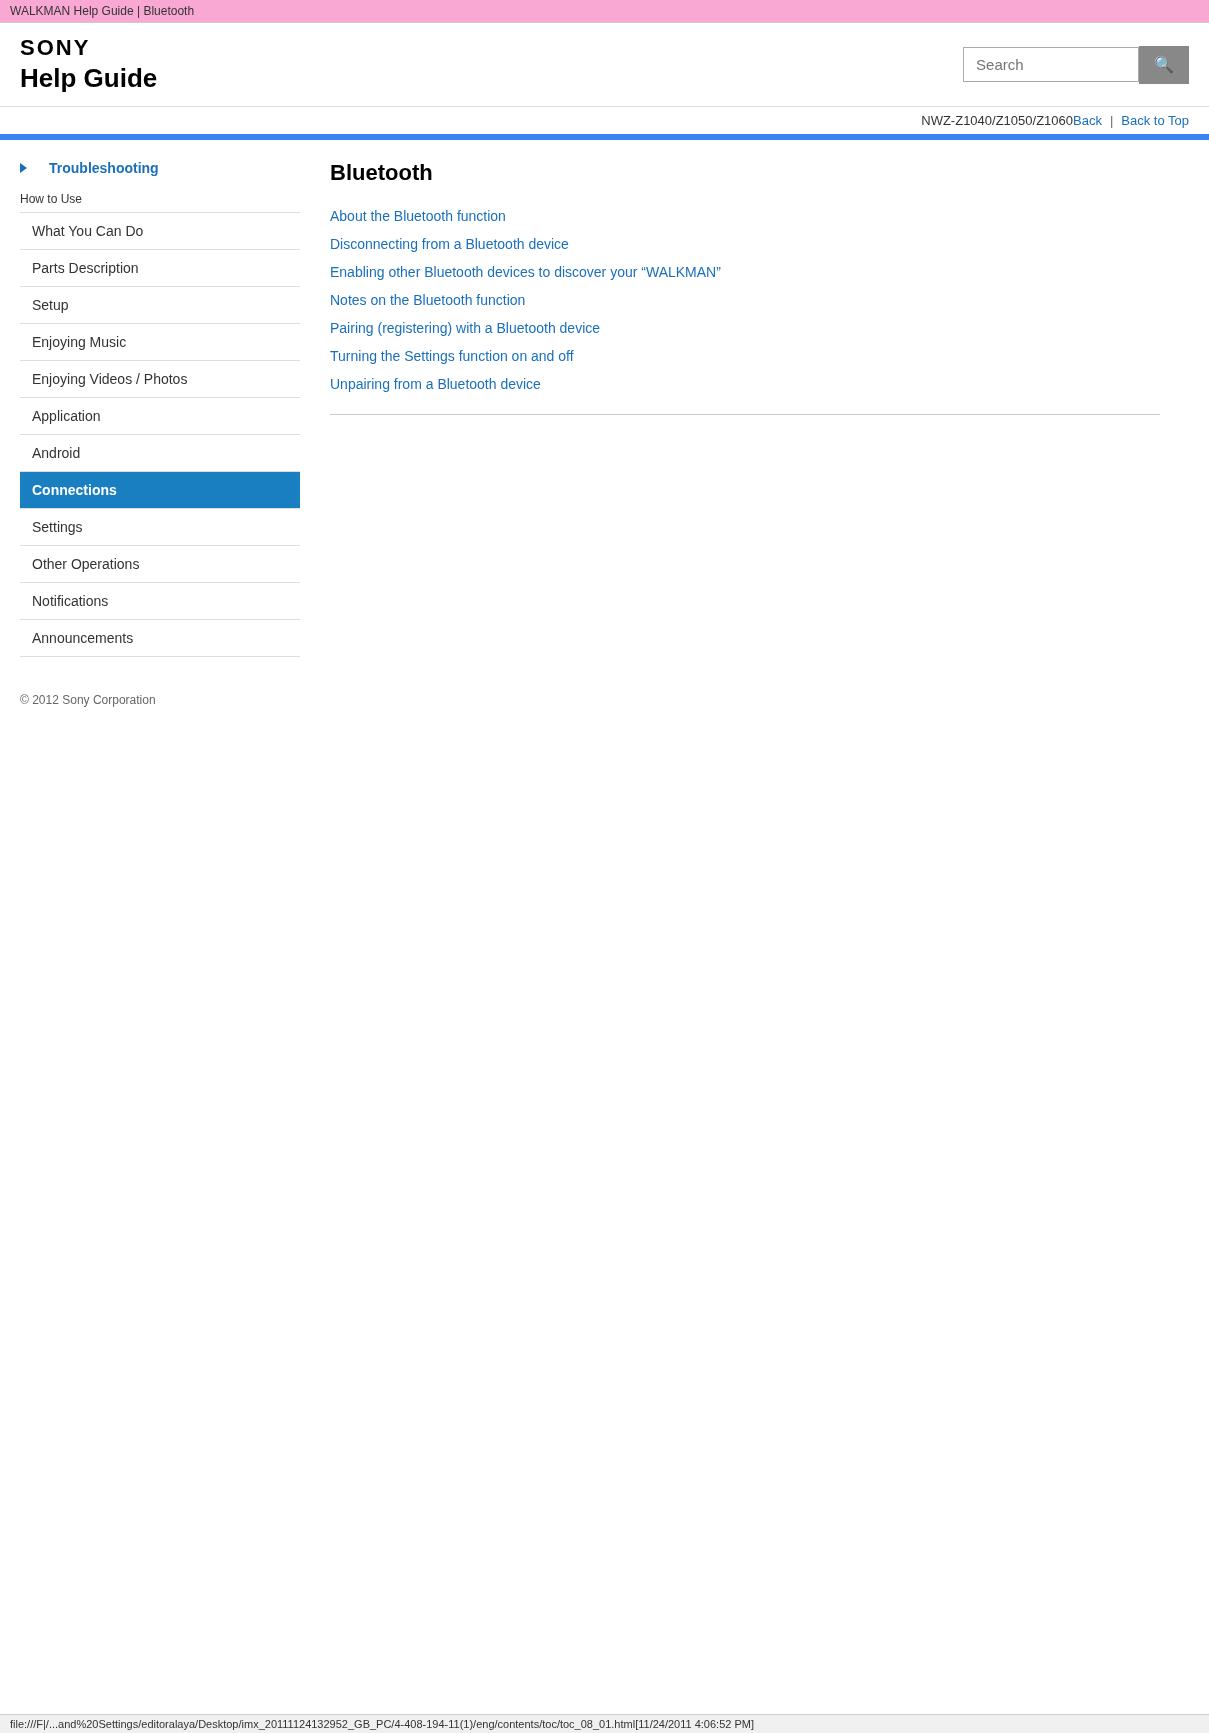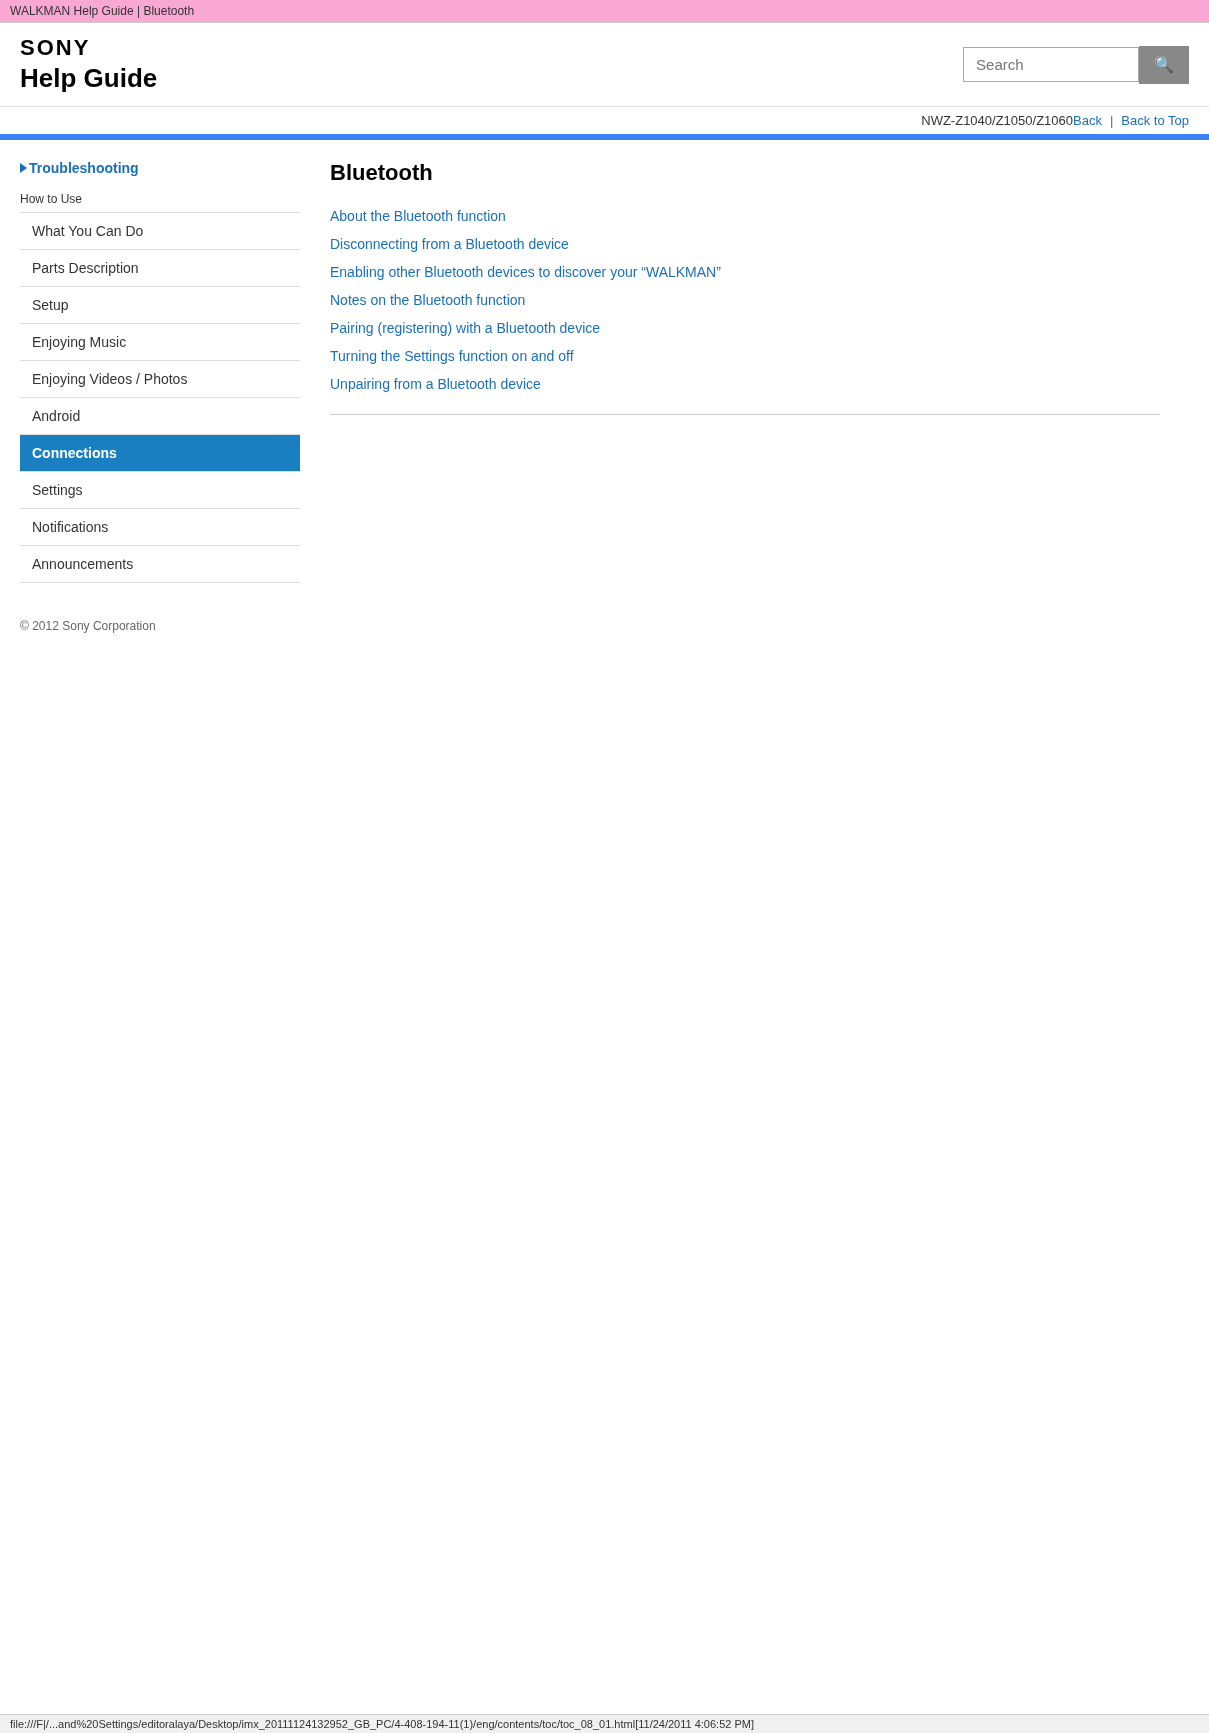--- a/index.html
+++ b/index.html
@@ -94,21 +94,21 @@
       width: 280px;
       flex-shrink: 0;
     }
     .sidebar-troubleshooting {
       color: #1a6fba;
       font-size: 14px;
       font-weight: bold;
       margin-bottom: 16px;
       display: flex;
       align-items: center;
-      gap: 2px;
+      gap: 22px;
       cursor: pointer;
     }
     .chevron-right {
       display: inline-block;
       width: 0;
       height: 0;
       border-top: 5px solid transparent;
       border-bottom: 5px solid transparent;
       border-left: 7px solid #1a6fba;
     }
@@ -216,23 +216,25 @@
     </div>
 
     <div class="sidebar-section-title">How to Use</div>
 
     <ul class="sidebar-items">
     <li class="sidebar-item">What You Can Do</li>
         <li class="sidebar-item">Parts Description</li>
         <li class="sidebar-item">Setup</li>
         <li class="sidebar-item">Enjoying Music</li>
         <li class="sidebar-item">Enjoying Videos / Photos</li>
+        <li class="sidebar-item">Application</li>
         <li class="sidebar-item">Android</li>
         <li class="sidebar-item active">Connections</li>
         <li class="sidebar-item">Settings</li>
+        <li class="sidebar-item">Other Operations</li>
         <li class="sidebar-item">Notifications</li>
         <li class="sidebar-item">Announcements</li>
       </ul>
 
   </div>
 
   <div class="content-area">
     <h1 class="content-title">Bluetooth</h1>
 
     <ul class="content-links">

